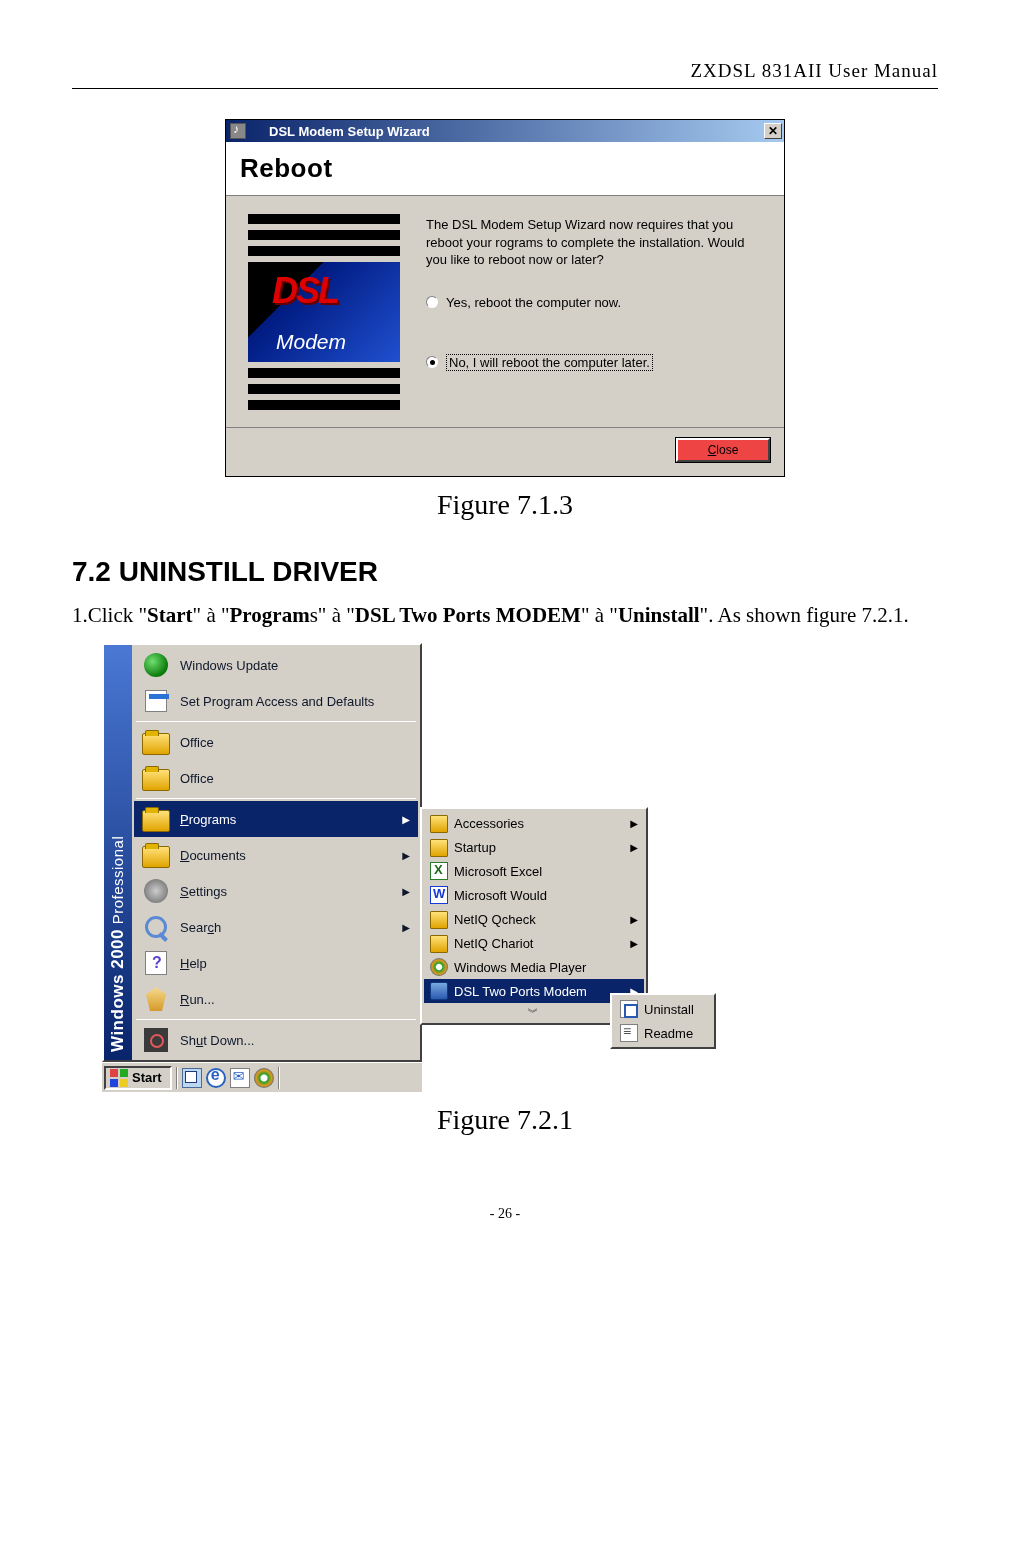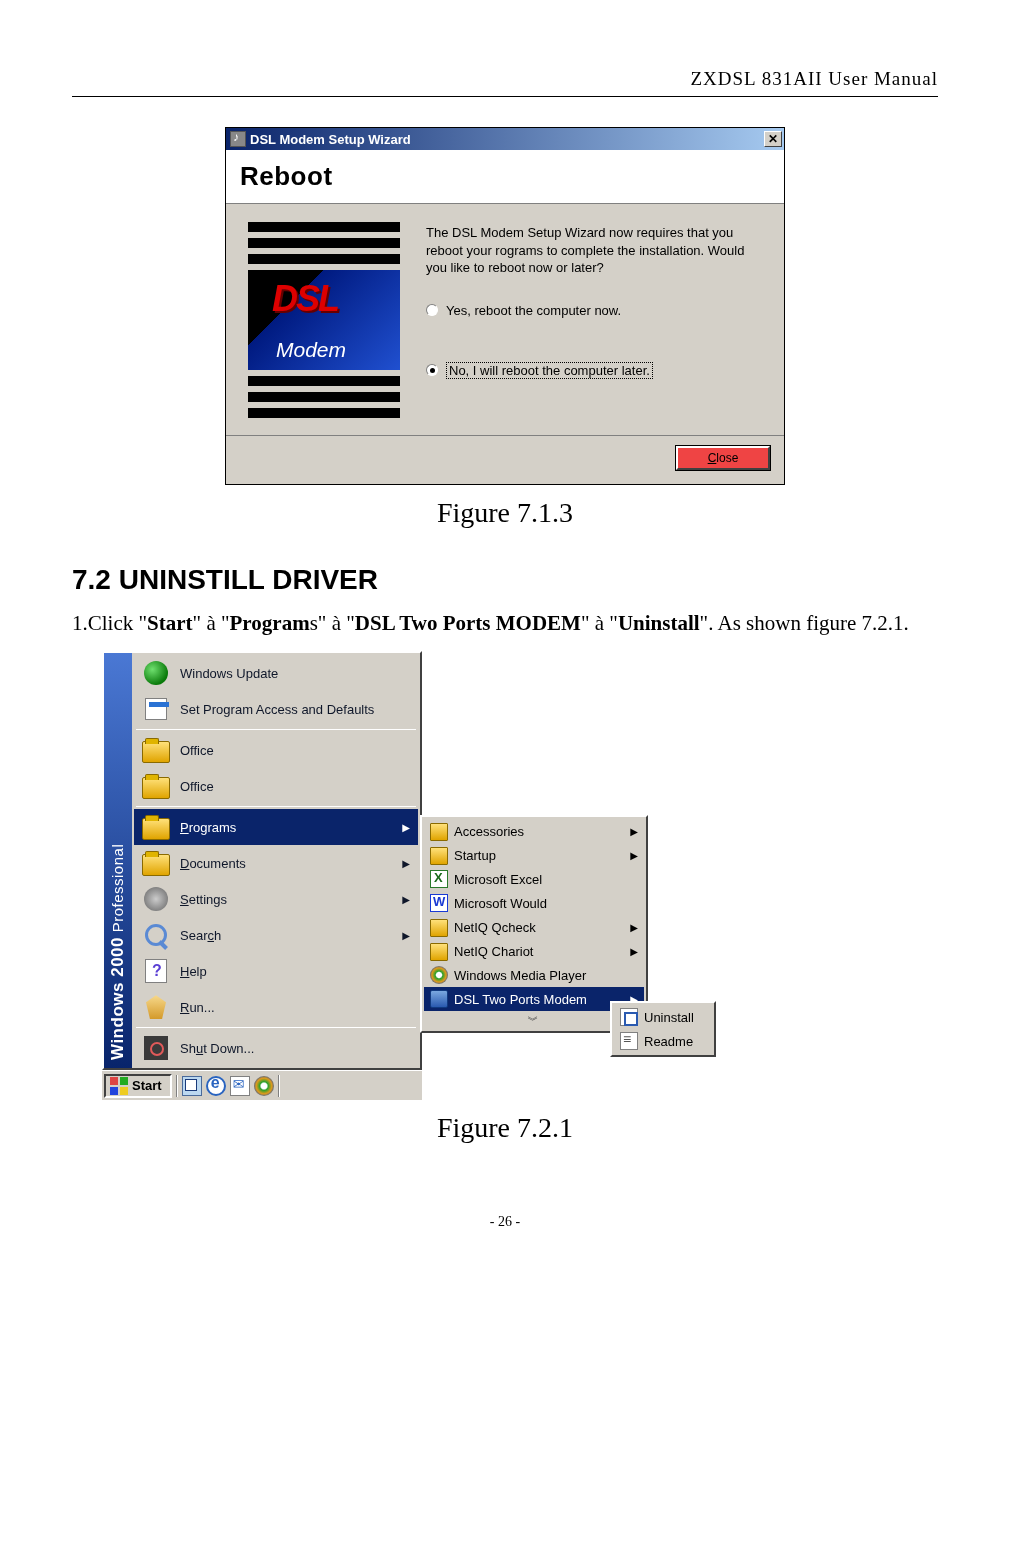--- a/index.html
+++ b/index.html
@@ -4,21 +4,21 @@
 <style>
   * { box-sizing: border-box; }
   body {
     margin: 0;
     background: #fff;
     font-family: "Times New Roman", Times, serif;
     color: #000;
   }
   .page {
     width: 1010px;
-    margin: 16px auto;
+    margin: 8px auto;
     padding: 52px 72px 30px 72px;
     position: relative;
   }
   .header-title {
     text-align: right;
     font-size: 19px;
     letter-spacing: 1px;
     margin-bottom: 6px;
   }
   .header-rule {
@@ -64,20 +64,21 @@
   }
   .titlebar {
     height: 22px;
     background: linear-gradient(to right, #0a246a, #a6caf0);
     color: #fff;
     display: flex;
     align-items: center;
     padding: 0 2px 0 4px;
     font-weight: bold;
     font-size: 13px;
+    gap: 19px;
   }
   .titlebar .t-icon {
     width: 16px;
     height: 16px;
     background: #888;
     border: 1px solid #555;
     margin-right: 4px;
     position: relative;
   }
   .titlebar .t-icon::after {

